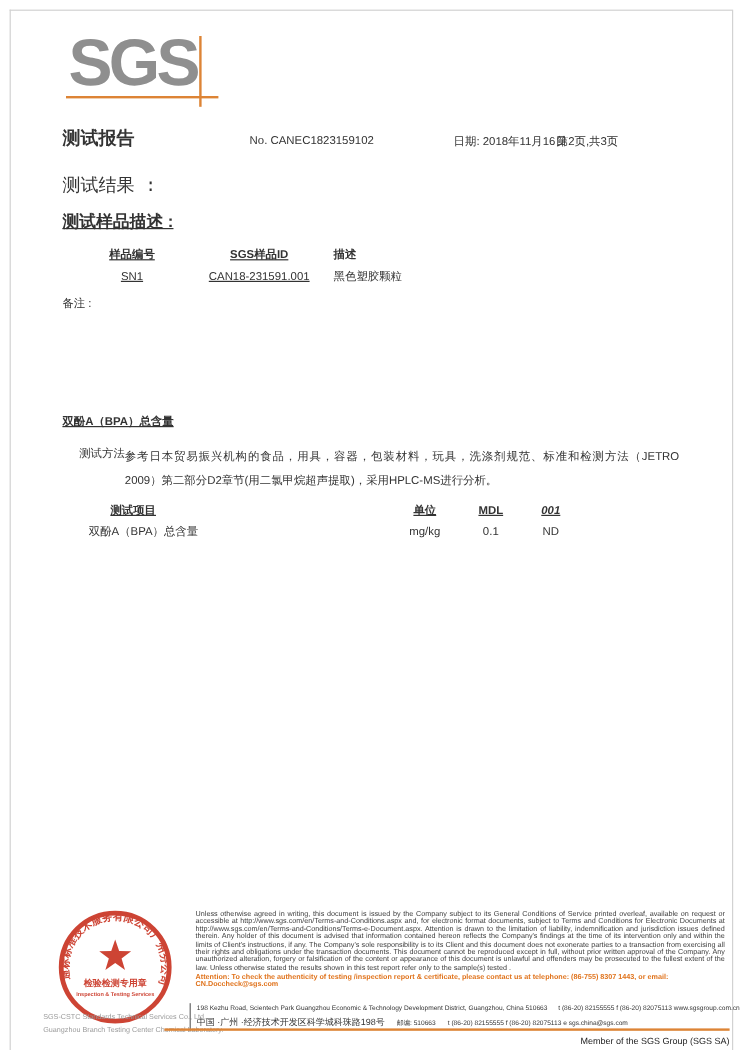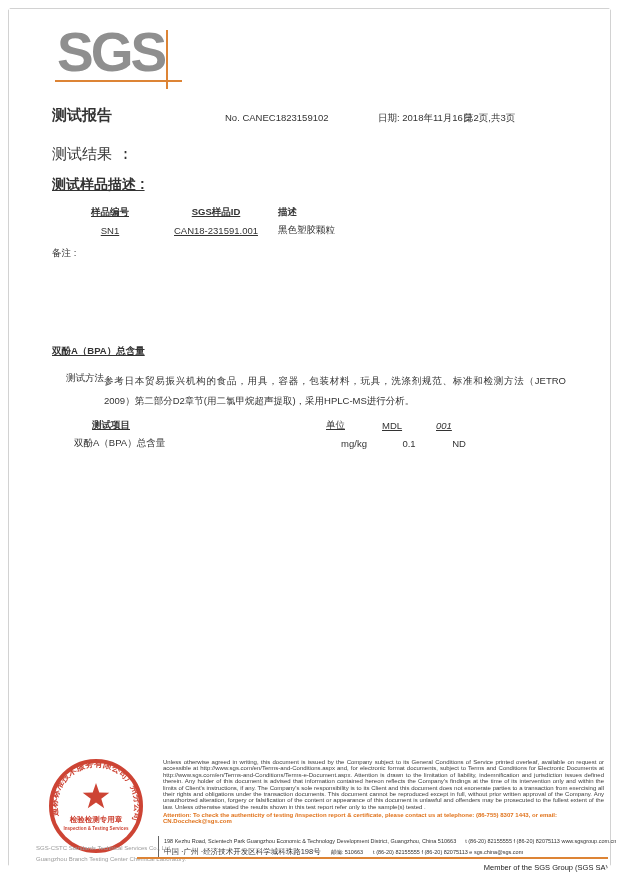--- a/index.html
+++ b/index.html
@@ -1,32 +1,32 @@
 <!DOCTYPE html>
 <html><head>
 <meta charset="utf-8">
 <style>
   * { margin: 0; padding: 0; box-sizing: border-box; }
   html,body { background:#ffffff; }
   body { font-family: "Liberation Sans", "DejaVu Sans", sans-serif; color:#222; }
-  .page { position: relative; width: 619px; height: 875px; background: #fff; overflow: hidden; border-radius: 31px; }
+  .page { position: relative; width: 619px; height: 875px; background: #fff; overflow: hidden; }
 
   
   .pb-top { position:absolute; left:8px; top:8px; width:602px; height:1px; background:#d2d2d2; }
   .pb-left { position:absolute; left:8px; top:8px; width:1px; height:867px; background:#d2d2d2; }
   .pb-right { position:absolute; left:610px; top:8px; width:1px; height:867px; background:#d2d2d2; }
 
   
   .logo { position:absolute; left:57px; top:25px; font-size:55px; font-weight:bold; color:#8f8f8f; letter-spacing:-3px; line-height:55px; }
   .logo-hline { position:absolute; left:55px; top:80px; width:127px; height:2px; background:#dd8435; }
   .logo-vline { position:absolute; left:166px; top:30px; width:2px; height:59px; background:#dd8435; }
 
   
   .doc-title { position:absolute; left:52px; top:106px; font-size:15px; font-weight:bold; color:#333; }
-  .report-no { position:absolute; left:225px; top:112px; font-size:9.5px; color:#333; }
+  .report-no { position:absolute; left:208px; top:112px; font-size:9.5px; color:#333; }
   .report-date { position:absolute; left:378px; top:112px; font-size:9.5px; color:#333; }
   .report-page { position:absolute; left:464px; top:112px; font-size:9.5px; color:#333; }
 
   .results-label { position:absolute; left:52px; top:145px; font-size:15px; color:#333;font-family:Liberation Mono, monospace; }
   .sample-desc-title { position:absolute; left:52px; top:176px; font-size:14px; font-weight:bold; text-decoration:underline; color:#333; }
 
   .sample-table { position:absolute; left:52px; top:203px; width:420px; font-size:9.5px; color:#333; }
   .sample-table .row { display:grid; grid-template-columns:116px 96px auto; height:18px; align-items:center; }
   .sample-table .c1, .sample-table .c2 { text-align:center; white-space:nowrap;text-decoration:underline; }
   .sample-table .c3 { padding-left:14px; text-align:left; white-space:nowrap; }
@@ -37,21 +37,21 @@
   .notes-list div { height:22.5px; line-height:14px; }
 
   .bpa-title { position:absolute; left:52px; top:345px; font-size:9.5px; font-weight:bold; text-decoration:underline; color:#333; }
   .method-label { position:absolute; left:66px; top:372px; font-size:9.5px; color:#333; }
   .method-text { position:absolute; left:104px; top:371px; width:462px; font-size:9.5px; line-height:20px; color:#333; text-align:justify; }
 
   .result-table { position:absolute; left:42px; top:416px; width:420px; font-size:9.5px; color:#333; }
   .result-table .row { display:grid; grid-template-columns:252px 56px 54px 46px; height:18px; align-items:center;margin-left:32px; }
   .result-table .h1 { padding-left:18px; font-weight:bold; }
   .result-table .h1 span, .result-table .h2 span, .result-table .h3 span, .result-table .h4 span { text-decoration:underline; }
-  .result-table .h2, .result-table .h3, .result-table .h4 { font-weight:normal; }
+  .result-table .h2, .result-table .h3, .result-table .h4 { font-weight:bold; text-align:center; }
   .result-table .h4 { font-style:italic; }
   .result-table .c2, .result-table .c3, .result-table .c4 { text-align:center; }
 
   
   .stamp { position:absolute; left:46px; top:756px; width:100px; height:100px; opacity:.9; }
   .company-lines { position:absolute; left:36px; top:843px; font-size:6px; line-height:11px; color:#9b9b9b; white-space:nowrap; }
   .legal-wrap { position:absolute; left:163px; top:759px; width:441px; }
   .legal-text { font-size:6px; line-height:6.4px; color:#3d3d3d; text-align:justify; }
   .attention-text { margin-top:1.5px; font-size:6px; line-height:6.6px; font-weight:bold; color:#e0731c; }
   .address-block { position:absolute; left:158px; top:836px; width:448px; border-left:1px solid #666; padding-left:5px; }

